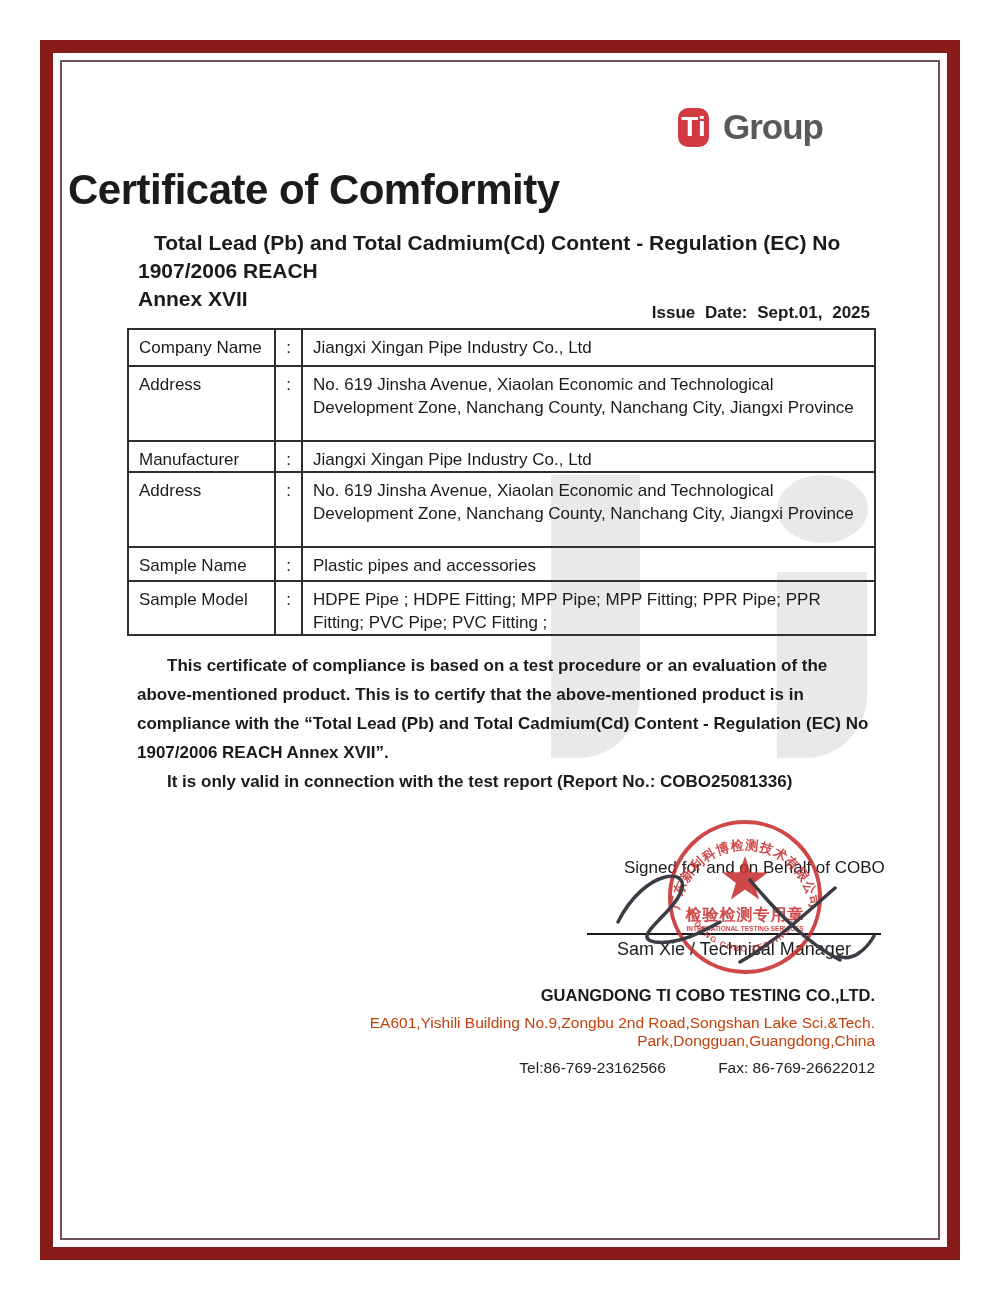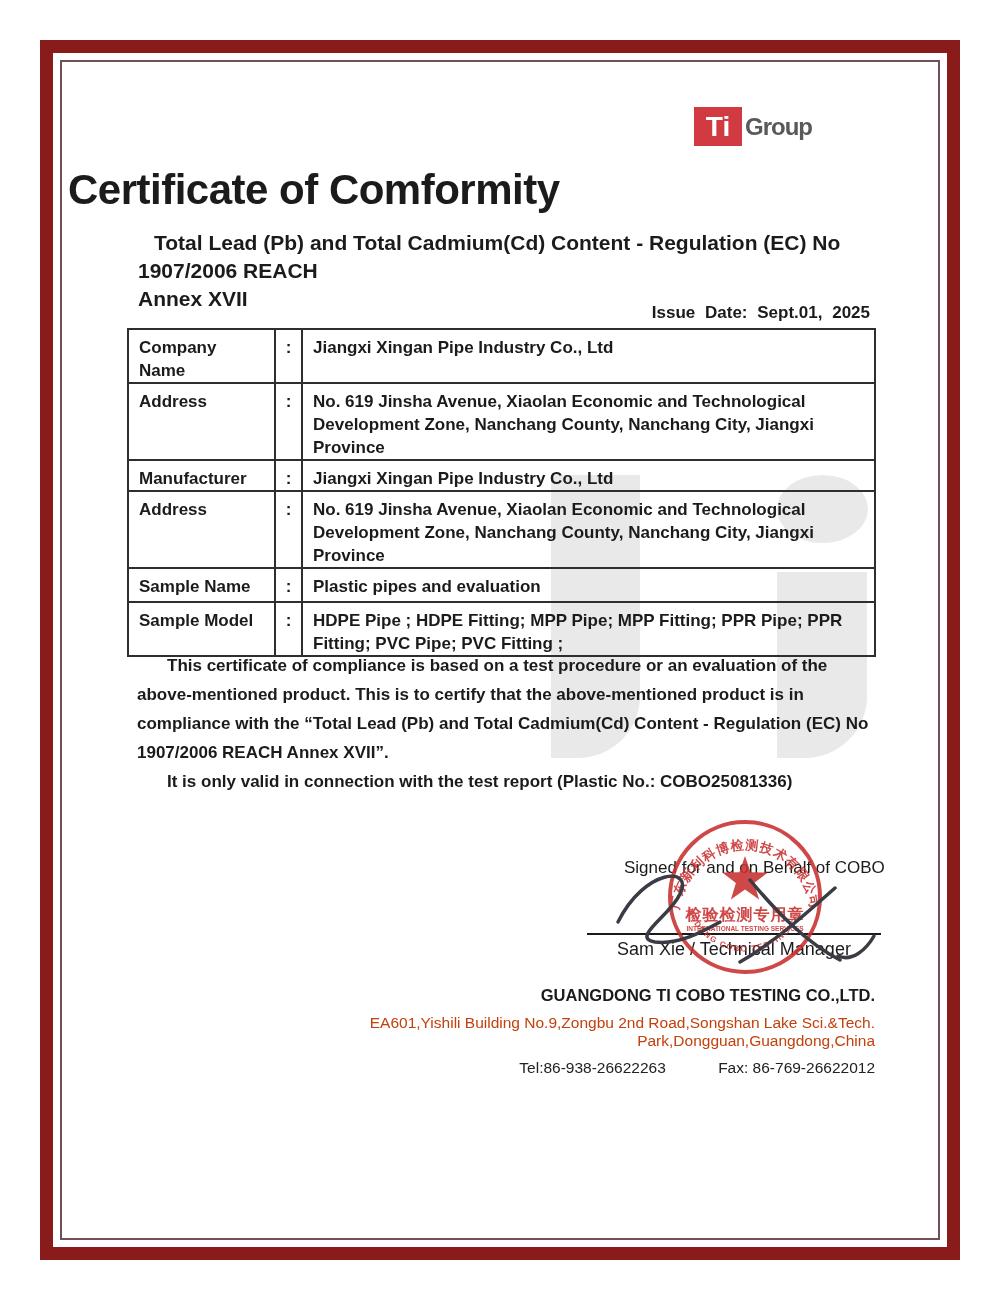--- a/index.html
+++ b/index.html
@@ -11,34 +11,34 @@
   .frame-thin{position:absolute;left:60px;top:60px;right:60px;bottom:60px;border:2px solid #6e5258;pointer-events:none;z-index:6;}
 
   
   .wm{position:absolute;background:#e9e9e9;z-index:1;}
   .wm-t-stem{left:551px;top:475px;width:89px;height:283px;border-radius:0 0 62px 0;}
   .wm-i-stem{left:777px;top:572px;width:90px;height:186px;border-radius:0 0 62px 0;}
   .wm-i-dot{left:777px;top:475px;width:91px;height:68px;border-radius:50%;}
 
   
   .logo{position:absolute;left:678px;top:107px;display:flex;align-items:center;z-index:3;}
-  .logo-badge{width:48px;height:39px;background:#d03a40;border-radius:0;color:#fff;
-    font-weight:700;font-size:28px;display:flex;align-items:center;justify-content:center;line-height:1;margin-left:16px;}
-  .logo-word{font-size:24px;font-weight:600;color:#58595b;letter-spacing:-1px;margin-left:3px;}
+  .logo-badge{width:31px;height:39px;background:#d03a40;border-radius:10px;color:#fff;
+    font-weight:700;font-size:28px;display:flex;align-items:center;justify-content:center;line-height:1;}
+  .logo-word{font-size:35px;font-weight:600;color:#58595b;letter-spacing:-1px;margin-left:14px;}
 
   
   .title{position:absolute;left:60px;right:60px;top:166px;text-align:left;
     font-size:42px;font-weight:700;letter-spacing:-0.5px;z-index:3;padding-left:8px;}
   .subtitle{position:absolute;left:138px;top:229px;width:740px;font-size:21px;font-weight:700;
     line-height:28px;text-indent:16px;z-index:3;}
   .issue-date{position:absolute;right:130px;top:303px;font-size:17px;font-weight:700;word-spacing:5px;z-index:3;}
 
   
   .info-table{position:absolute;left:127px;top:328px;z-index:3;border-collapse:collapse;table-layout:fixed;width:747px;}
-  .info-table td{border:2px solid #2e2e2e;vertical-align:top;font-size:17px;font-weight:700;
+  .info-table td{border:2px solid #2e2e2e;vertical-align:top;font-size:17px;font-weight:400;
     line-height:23px;padding:6px 8px 0 10px;background:transparent;}
   .info-table td.sep{text-align:center;padding:6px 0 0 0;}
 
   
   .statement{position:absolute;left:137px;top:651px;width:737px;z-index:3;}
   .statement p{margin:0;font-size:17px;font-weight:700;line-height:29px;text-indent:30px;}
 
   
   .signed-for{position:absolute;left:624px;top:858px;font-size:17px;z-index:2;}
   .stamp{position:absolute;left:664px;top:816px;width:162px;height:162px;z-index:4;opacity:.88;}
@@ -100,33 +100,33 @@
         <td>Jiangxi Xingan Pipe Industry Co., Ltd</td>
       </tr>
       <tr style="height:75px">
         <td>Address</td>
         <td class="sep">:</td>
         <td>No. 619 Jinsha Avenue, Xiaolan Economic and Technological Development Zone, Nanchang County, Nanchang City, Jiangxi Province</td>
       </tr>
       <tr style="height:34px">
         <td>Sample Name</td>
         <td class="sep">:</td>
-        <td>Plastic pipes and evaluation</td>
+        <td>Plastic pipes and accessories</td>
       </tr>
       <tr style="height:53px">
         <td>Sample Model</td>
         <td class="sep">:</td>
         <td>HDPE Pipe ; HDPE  Fitting; MPP Pipe; MPP Fitting; PPR Pipe; PPR Fitting; PVC Pipe; PVC  Fitting ;</td>
       </tr>
     </tbody>
   </table>
 
   <div class="statement">
     <p>This certificate of compliance is based on a test procedure or an evaluation of the above-mentioned product. This is to certify that the above-mentioned product is in compliance with the “Total Lead (Pb) and Total Cadmium(Cd) Content - Regulation (EC) No 1907/2006 REACH Annex XVII”.</p>
-    <p>It is only valid in connection with the test report (Plastic No.: COBO25081336)</p>
+    <p>It is only valid in connection with the test report (Report No.: COBO25081336)</p>
   </div>
 
   <div class="signed-for">Signed for and on Behalf of COBO</div>
 
   <svg class="stamp" viewBox="0 0 162 162">
     <defs>
       <path id="arcTop" d="M 16,88 A 66,66 0 0 1 146,88"></path>
       <path id="arcBot" d="M 25,97 A 60,60 0 0 0 137,97"></path>
     </defs>
     <circle cx="81" cy="81" r="75" fill="none" stroke="#c92f2f" stroke-width="4"></circle>
@@ -150,18 +150,18 @@
     </g>
   </svg>
 
   <div class="sig-line"></div>
   <div class="signer">Sam Xie / Technical Manager</div>
 
   <div class="footer">
     <div class="company">GUANGDONG TI COBO TESTING CO.,LTD.</div>
     <div class="addr">EA601,Yishili Building No.9,Zongbu 2nd Road,Songshan Lake Sci.&amp;Tech. Park,Dongguan,Guangdong,China</div>
     <div class="telfax">
-      <span>Tel:86-938-26622263</span>
+      <span>Tel:86-769-23162566</span>
       <span class="fax">Fax: 86-769-26622012</span>
     </div>
   </div>
 
 </div>
 
 </body></html>

